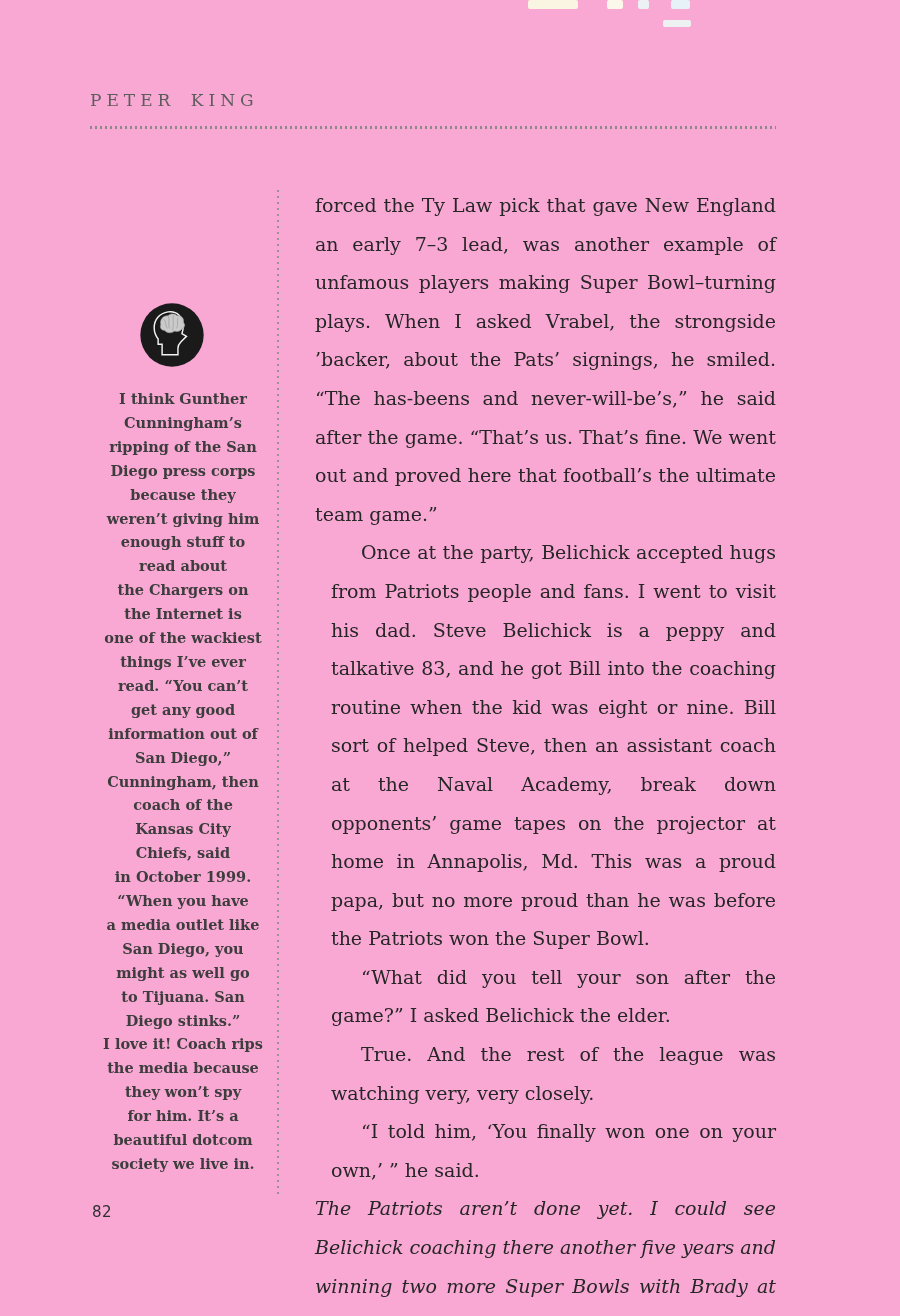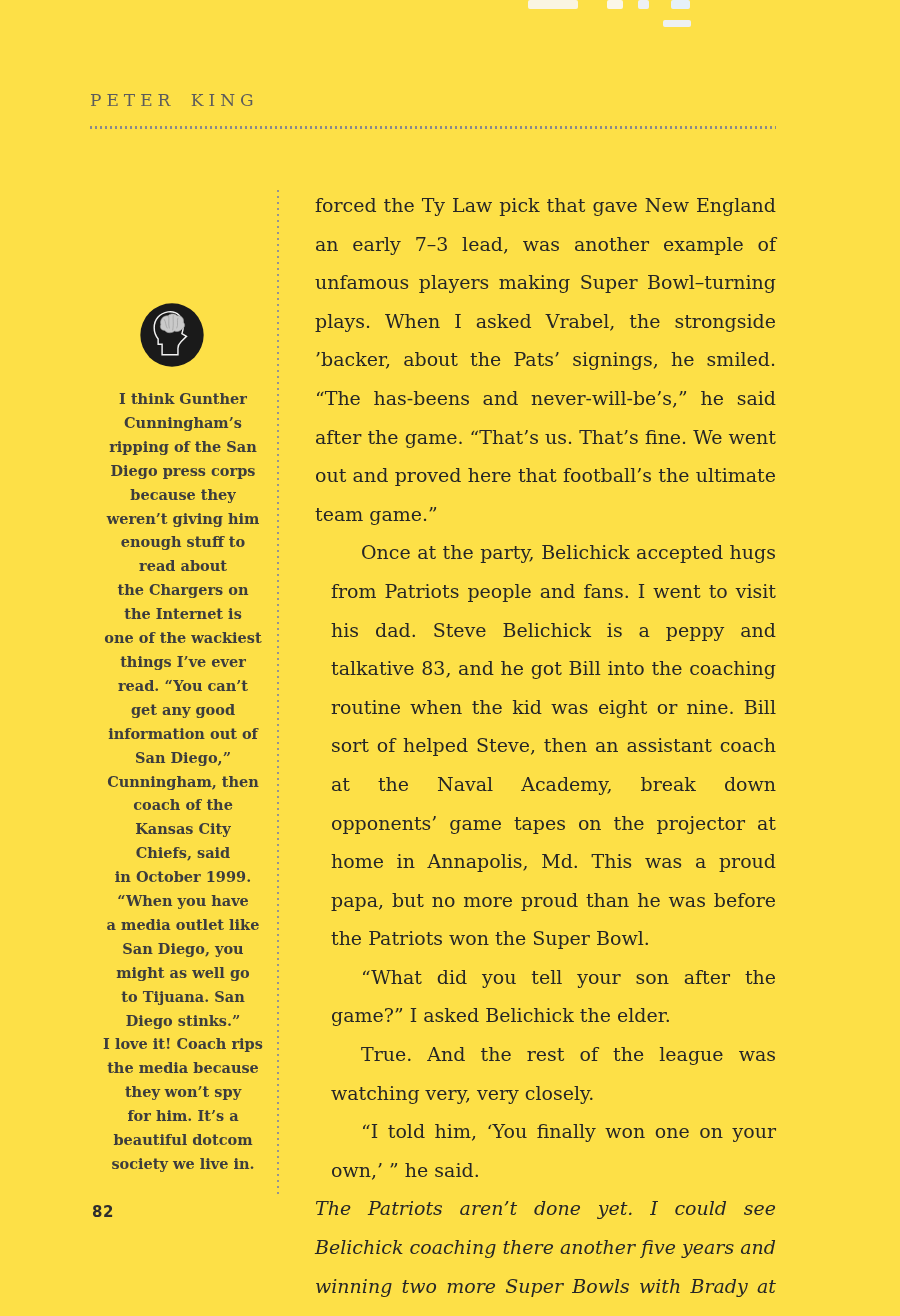--- a/index.html
+++ b/index.html
@@ -1,17 +1,17 @@
 <!DOCTYPE html>
 <html lang="en"><head>
 <meta charset="utf-8">
 <style>
   html,body{margin:0;padding:0;background:#ffffff;}
   .page{
-    position:relative;width:900px;height:1316px;background:#fde047;
+    position:relative;width:900px;height:1316px;background:#f9a8d4;
     overflow:hidden;font-family:"DejaVu Serif",serif;
   }
   
   .artifact{position:absolute;top:0;height:9px;border-radius:2px;}
   .artifact.a1{left:528px;width:50px;background:#faf5e2;}
   .artifact.a2{left:607px;width:16px;background:#fbf7e9;}
   .artifact.a3{left:638px;width:11px;background:#eef1f4;}
   .artifact.a4{left:671px;width:19px;background:#e6f1f8;}
   .artifact.a5{top:20px;left:663px;width:28px;height:7px;background:#eef1f2;}
 
@@ -43,21 +43,21 @@
     position:absolute;left:315px;top:186px;width:461px;
     font-size:19px;line-height:38.6px;color:#262626;
     text-align:justify;
   }
   .main-col p{margin:0;padding:0;}
   .main-col p.indent{text-indent:30px;margin-left:16px;}
   .closing{position:relative;margin-top:27px;font-style:italic;}
 
   .page-number{
     position:absolute;left:92px;top:1203px;
-    font-family:"DejaVu Sans",sans-serif;font-weight:bold;
+    font-family:"DejaVu Sans",sans-serif;font-weight:normal;
     font-size:15px;color:#2e2e2e;letter-spacing:0.5px;
   }
 </style>
 </head>
 <body>
 
 <div class="page">
 
   <div class="artifact a1"></div>
   <div class="artifact a2"></div>

